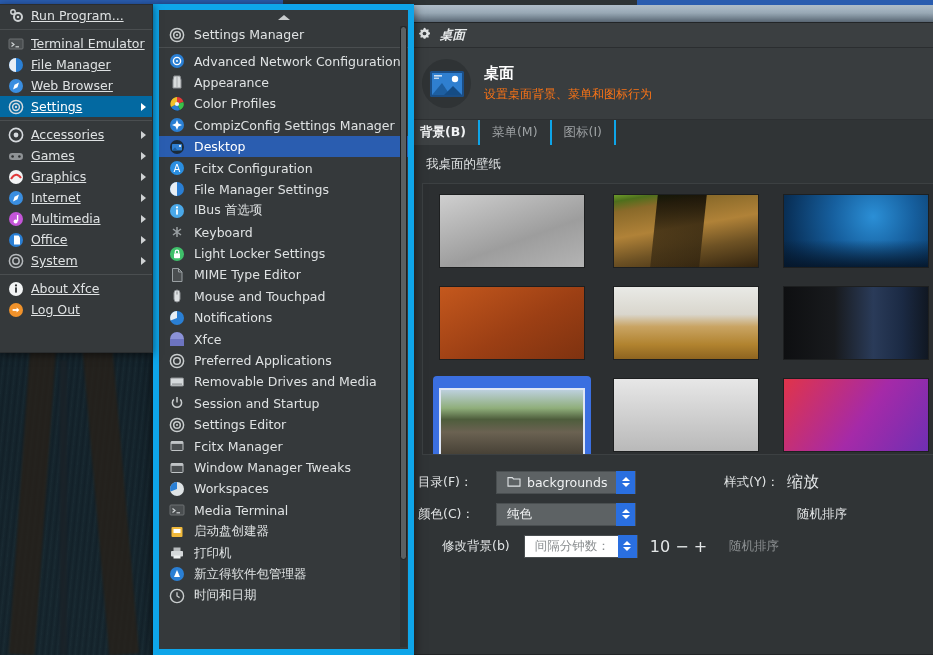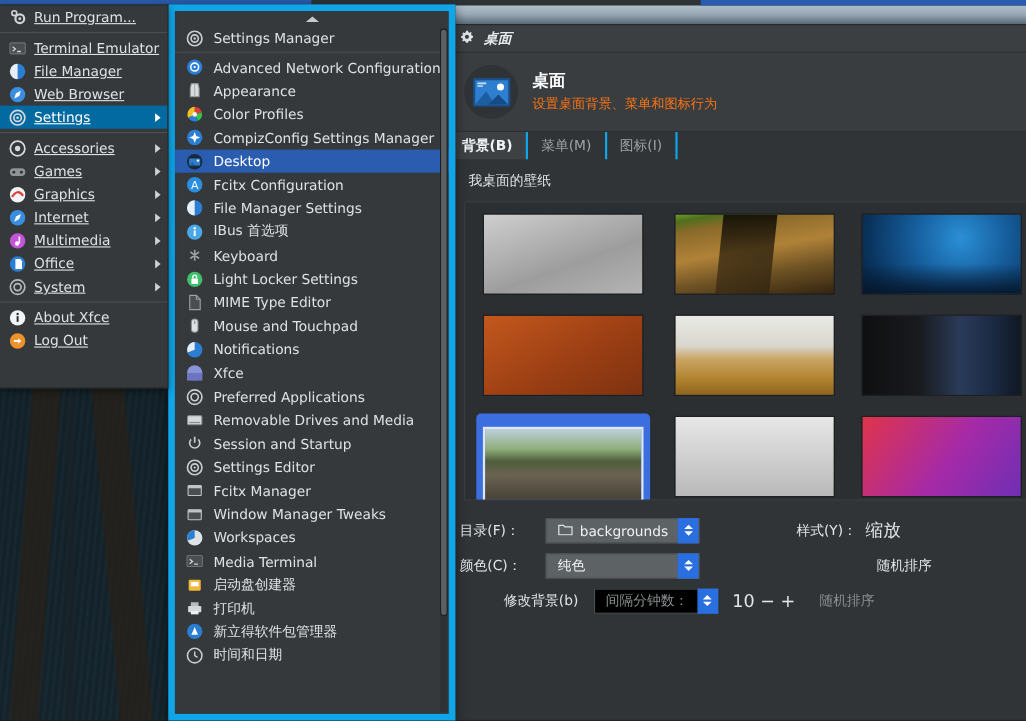--- a/index.html
+++ b/index.html
@@ -185,21 +185,21 @@
     height:23px; background:#5d6264; border:1px solid #4a4f51;
     display:flex; align-items:center; gap:6px;
     font-size:12.5px; color:#f0f2f3; padding:0 0 0 10px; position:relative;
   }
   .combo .spin {
     width:19px; height:23px; margin-left:auto; background:#2a6fe0;
     display:flex; flex-direction:column; align-items:center; justify-content:center; gap:2px;
   }
   .spin .u { width:0;height:0;border-bottom:4px solid #fff;border-left:4px solid transparent;border-right:4px solid transparent;}
   .spin .d { width:0;height:0;border-top:4px solid #fff;border-left:4px solid transparent;border-right:4px solid transparent;}
-  .combo.dim { background:#000000; color:#8b8f91; }</style>
+  .combo.dim { background:#ffffff; color:#8b8f91; }</style>
 </head>
 <body>
 
 <div id="desktop">
   <div class="topsky"></div>
   <div class="foliage"></div>
   <div class="water"></div>
   <div class="wood" style="left:20px;top:330px;width:26px;height:325px;transform:rotate(4deg);"></div>
   <div class="wood" style="left:95px;top:330px;width:30px;height:325px;transform:rotate(-5deg);"></div>
   <div class="wood" style="left:60px;top:360px;width:7px;height:295px;background:rgba(26,34,40,0.8);"></div>
@@ -785,21 +785,21 @@
             </span>
         </div>
         <div class="swatch-a" style="margin-left:16px;"></div>
         <div class="swatch-b" style="margin-left:14px;"></div>
         <span class="chk" style="margin-left:126px;"></span>
         <span class="lbl" style="margin-left:5px;">随机排序</span>
       </div>
 
       <div class="row">
         <span class="chk off" style="margin-left:18px;"></span>
-        <span class="lbl" style="margin-left:22px;">修改背景(b)</span>
+        <span class="lbl" style="margin-left:6px;">修改背景(b)</span>
         <div class="combo dim" style="width:114px;margin-left:14px;">
           <span style="padding-left:0;">间隔分钟数：</span>
           <span class="spin">
               <span class="u"></span>
               <span class="d"></span>
             </span>
         </div>
         <div class="spinbox" style="margin-left:12px;">
           <span class="val">10</span>
           <span class="mb">−</span>

